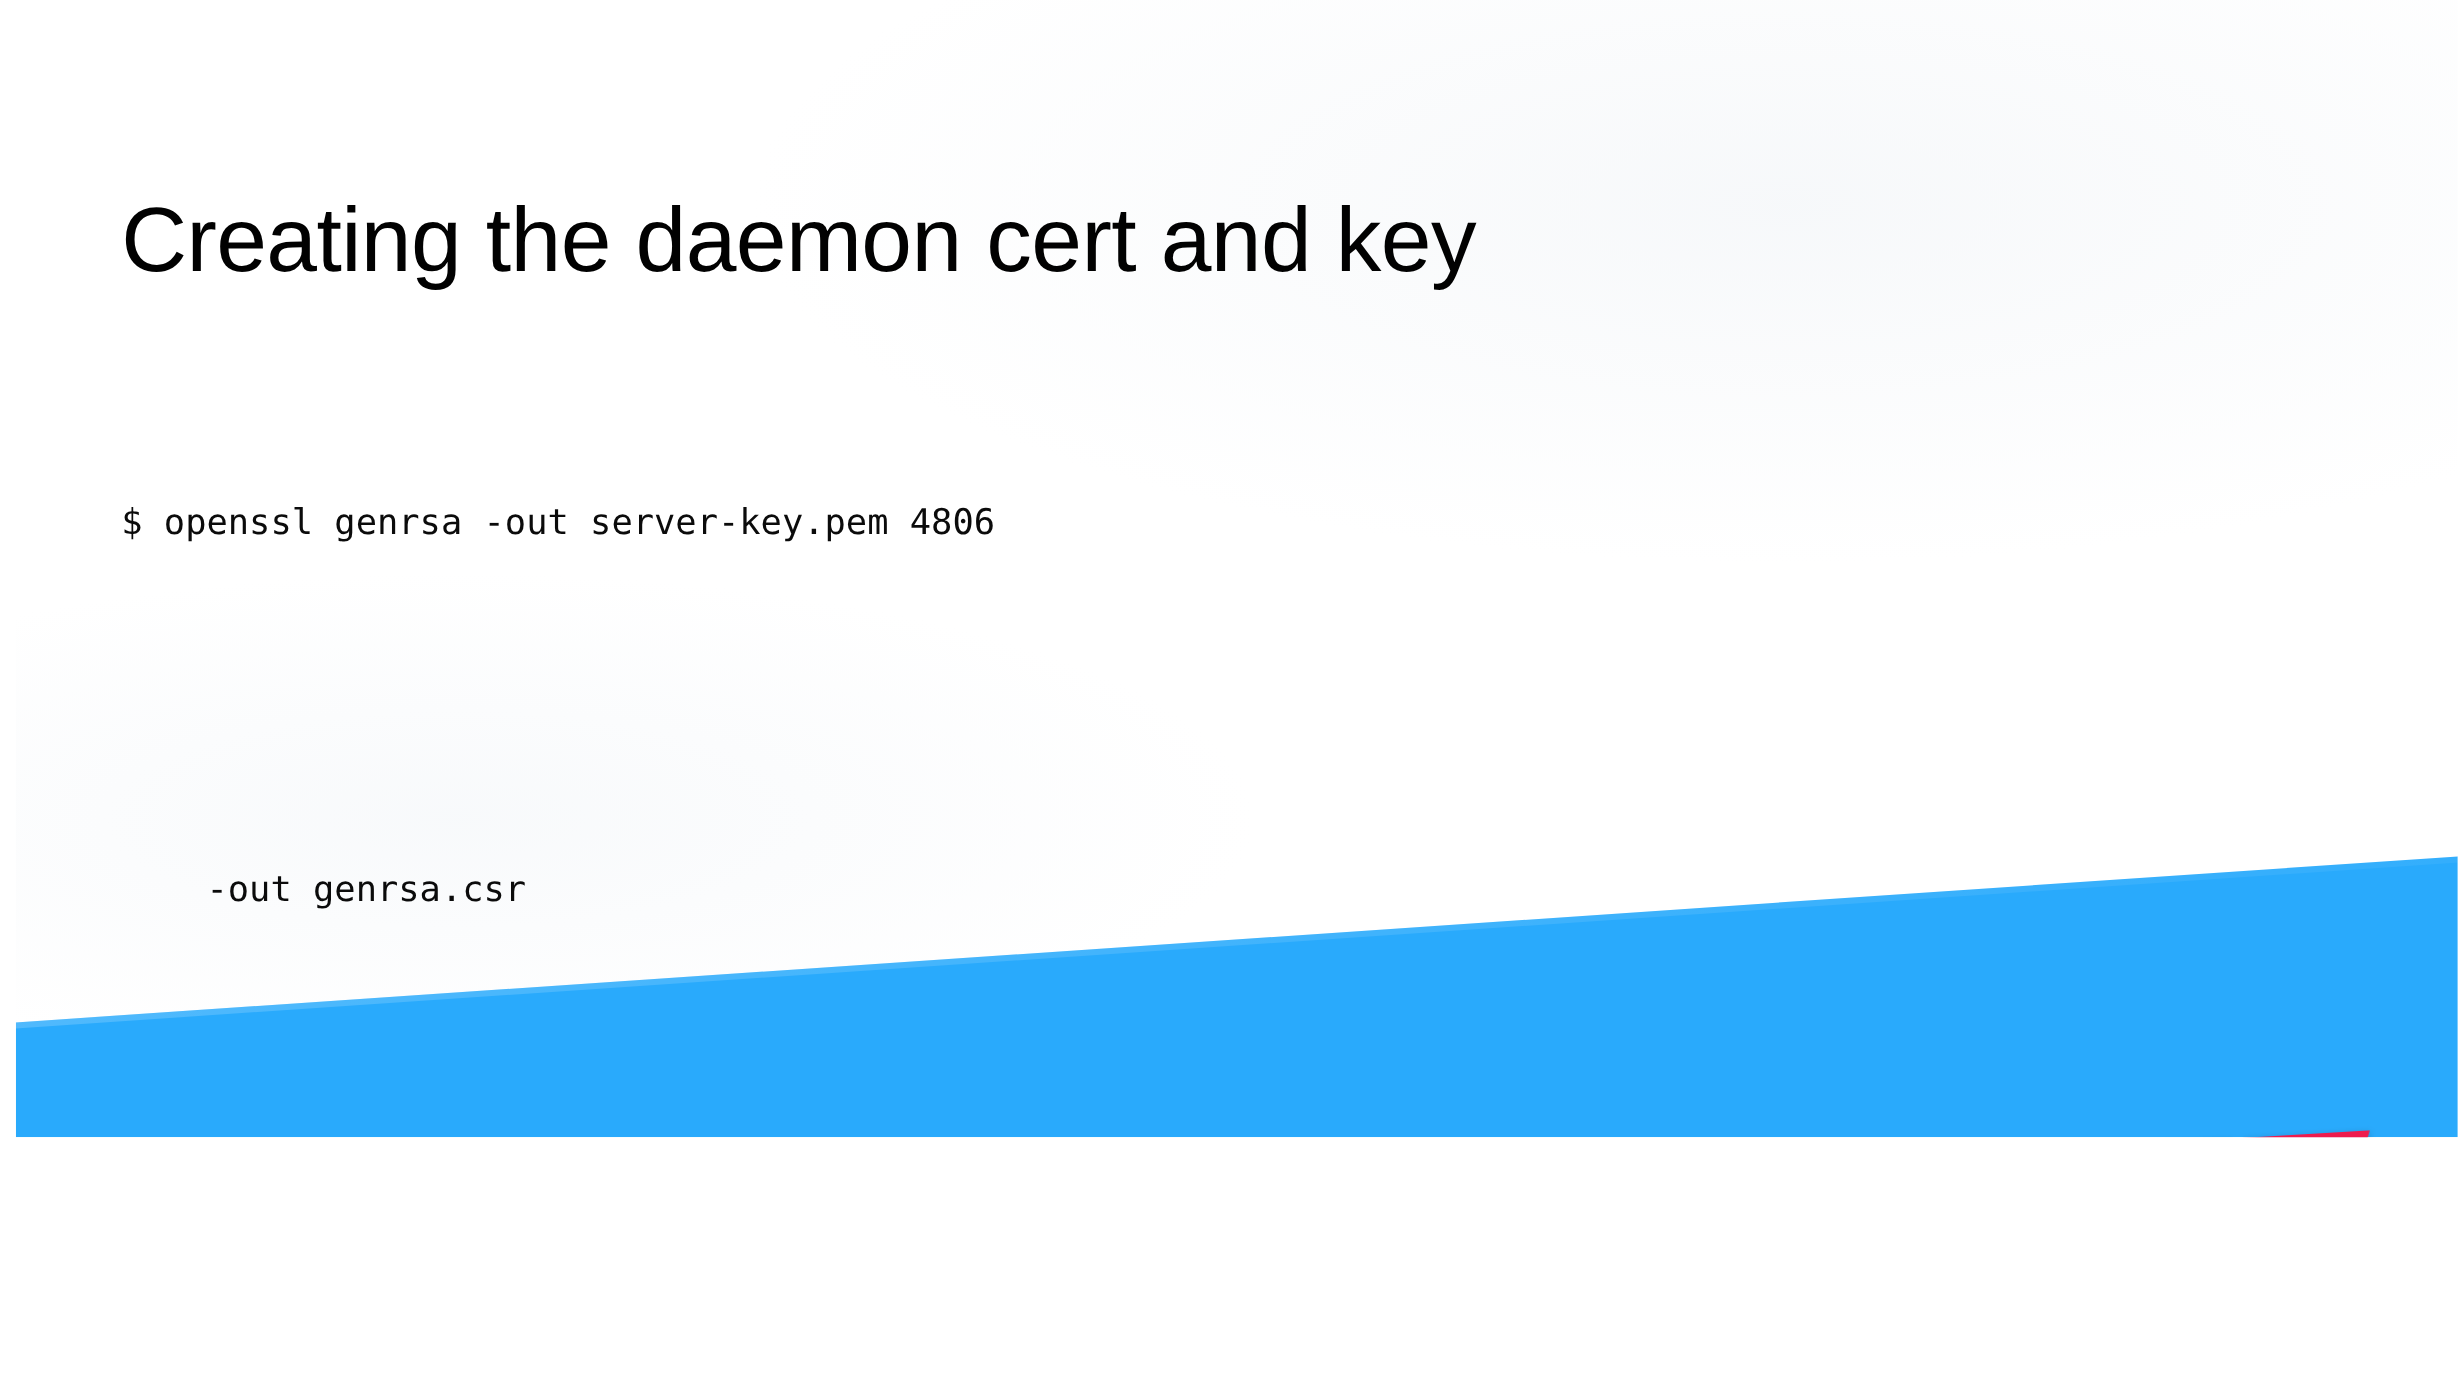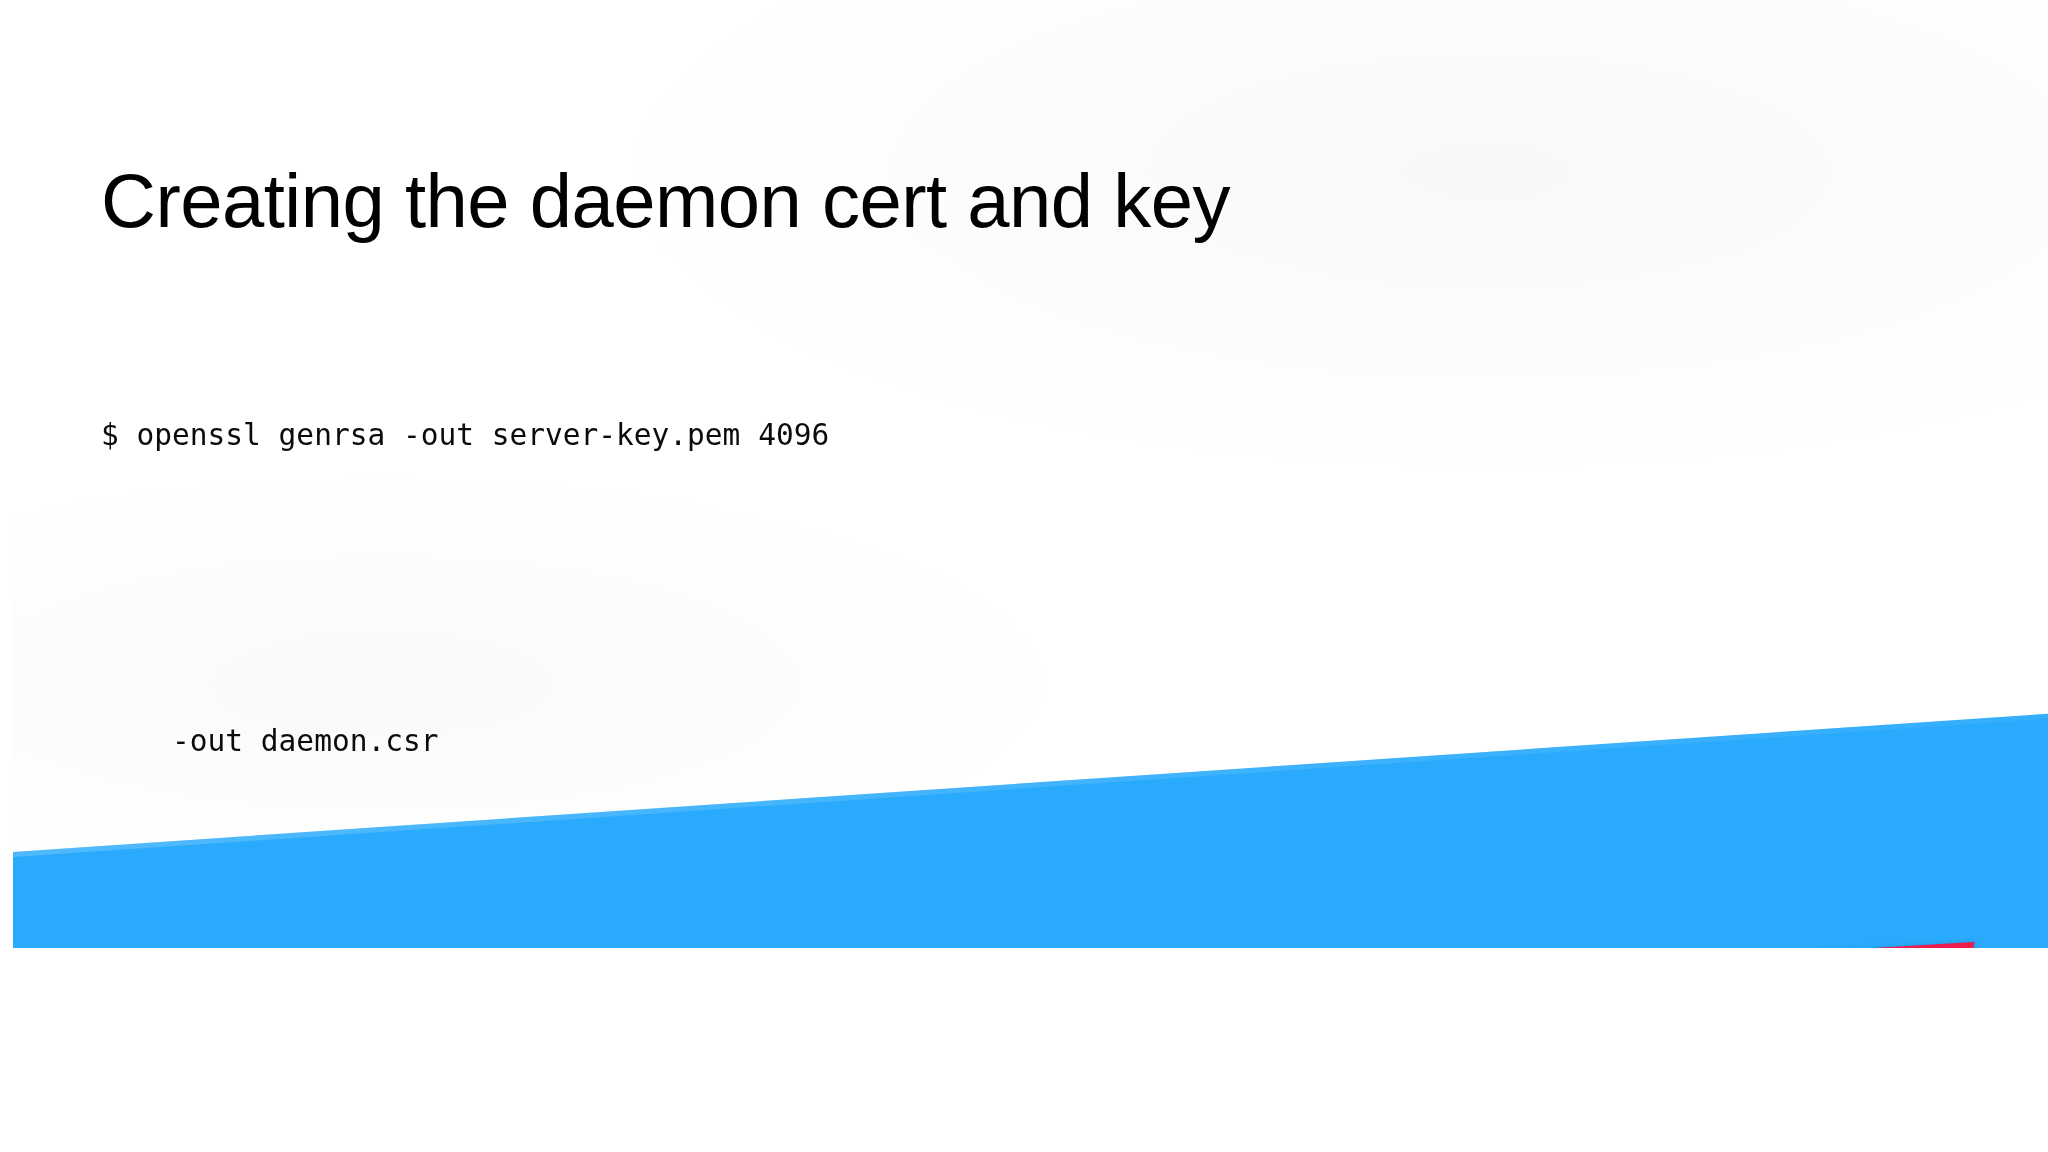--- a/index.html
+++ b/index.html
@@ -149,23 +149,23 @@
 </head>
 <body>
 
 <div id="slide">
 
   <div class="bg-wash"></div>
 
   <h1 id="slide-title">Creating the daemon cert and key</h1>
 
   <div id="code-block">
-    <div class="code-line">$ openssl genrsa -out server-key.pem 4096</div>
+    <div class="code-line">$ openssl genrsa -out server-key.pem 4806</div>
     <div class="code-line blank"></div>
-    <div class="code-line">    -out daemon.csr</div>
+    <div class="code-line">    -out genrsa.csr</div>
     <div class="code-line blank"></div>
     
     
     
     
     
     
     
   </div>
 

